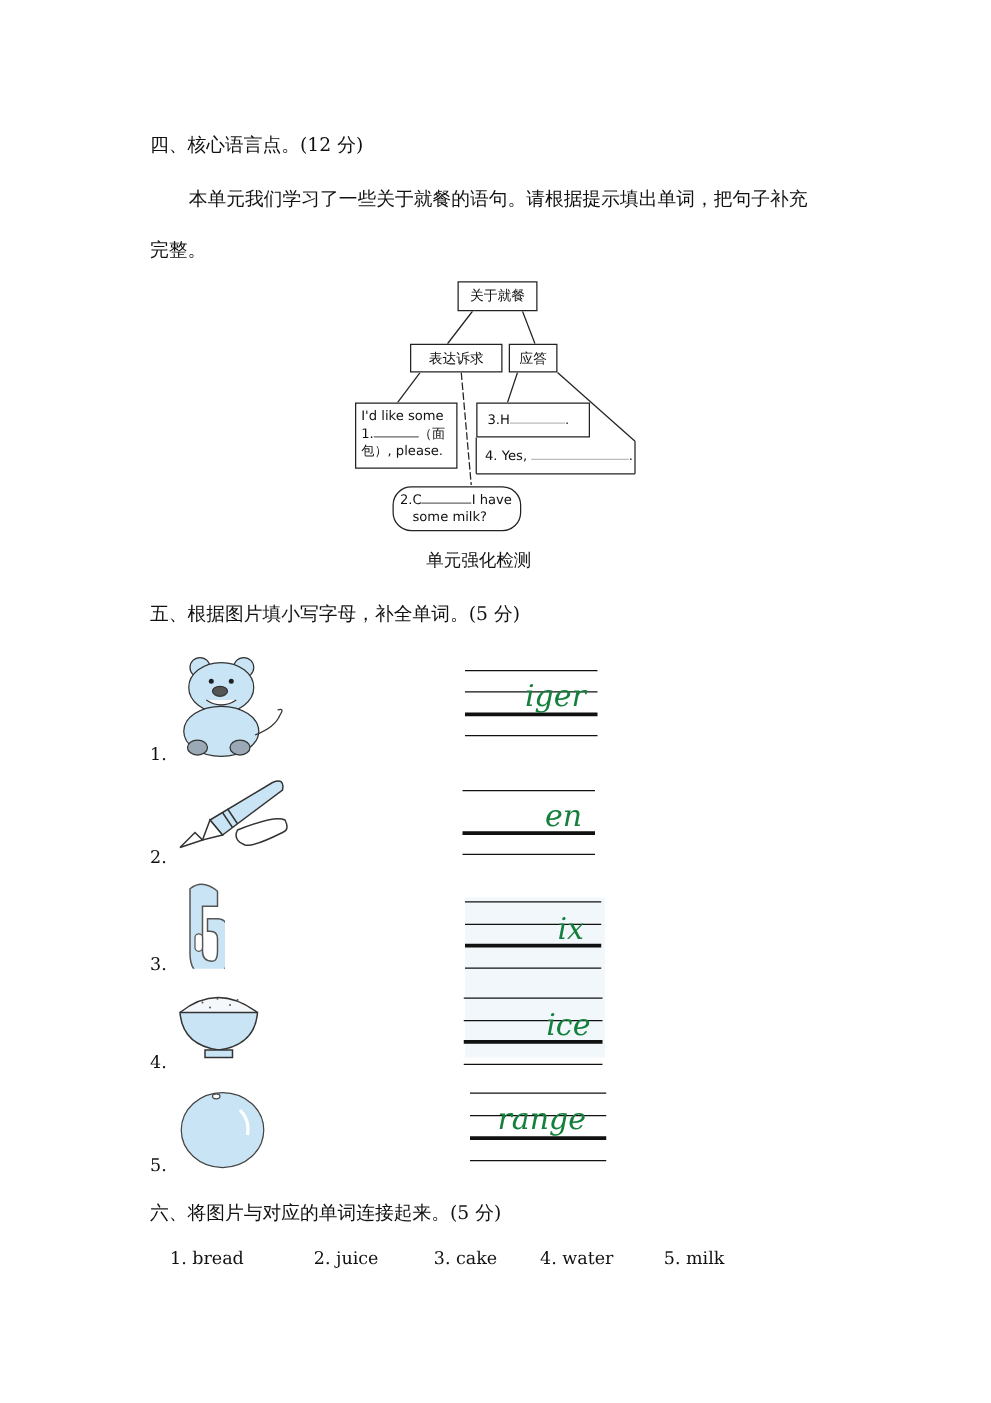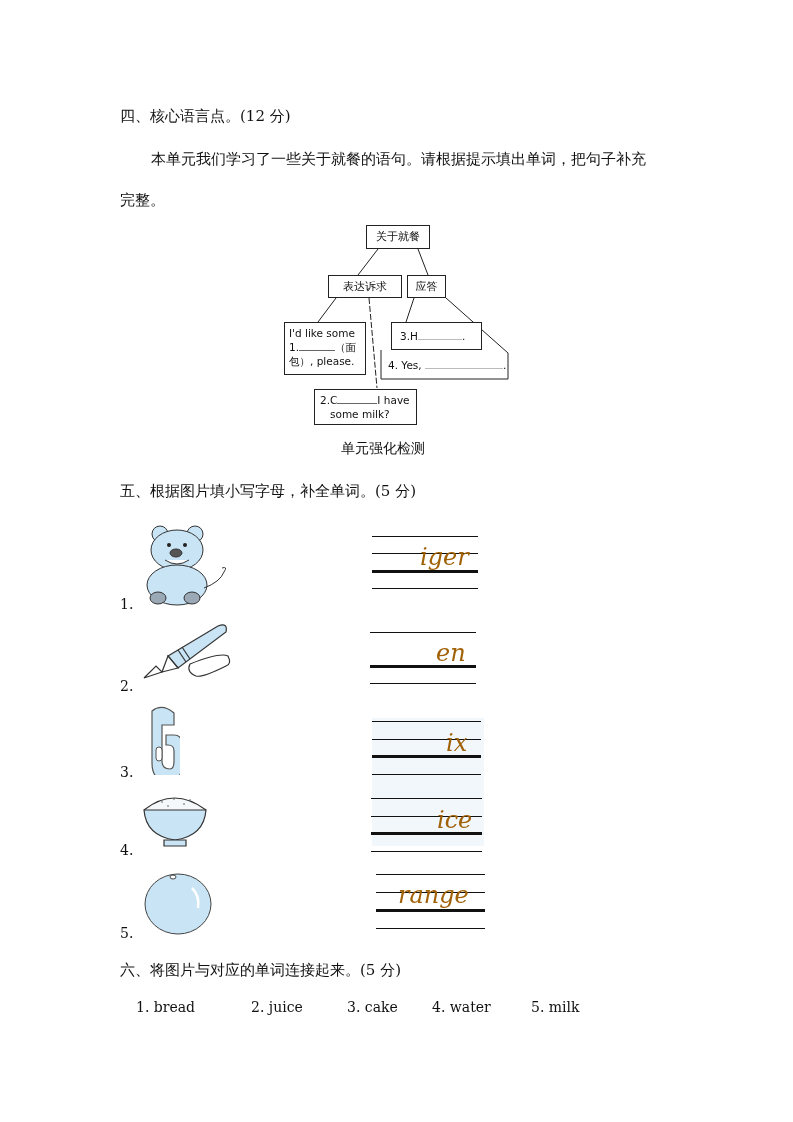--- a/index.html
+++ b/index.html
@@ -9,21 +9,21 @@
   .heading { font-size:15px; white-space:nowrap; }
   .para { font-size:15px; white-space:nowrap; }
   .title-center { font-size:14px; white-space:nowrap; font-family:"DejaVu Sans", sans-serif; }
   .dbox { position:absolute; border:1px solid #222; background:#fff; font-family:"DejaVu Sans", sans-serif;
           font-size:10.5px; line-height:14px; color:#111; box-sizing:border-box; }
   .dbox.cn { font-family:"DejaVu Serif", serif; font-size:11px; text-align:center; }
   .blank { display:inline-block; border-bottom:1px solid #666; vertical-align:baseline; }
   svg.lines { position:absolute; left:0; top:0; }
   .hl { position:absolute; background:#111; height:1px; }
   .hl.thick { height:3px; }
-  .cursive { position:absolute; font-family:"DejaVu Serif", serif; font-style:italic; font-size:24px; color:#a16207; white-space:nowrap; }
+  .cursive { position:absolute; font-family:"DejaVu Serif", serif; font-style:italic; font-size:24px; color:#15803d; white-space:nowrap; }
   .num { position:absolute; font-size:14px; }
   .pic { position:absolute; }
   .word { position:absolute; font-size:14px; white-space:nowrap; }
   .watermark { position:absolute; background:#dbe9f3; opacity:0.55; }
 </style>
 </head>
 <body>
 
 <div class="abs heading" style="left:120px; top:107px;">四、核心语言点。(12 分)</div>
 <div class="abs para" style="left:151px; top:150px;">本单元我们学习了一些关于就餐的语句。请根据提示填出单词，把句子补充</div>
@@ -53,26 +53,26 @@
   <div class="dbox cn" style="left:407px; top:275px; width:39px; height:23px; line-height:21px;">
     <span>应答</span>
   </div>
 
   <div class="dbox" style="left:284px; top:322px; width:82px; height:53px; padding:3px 0 0 4px;">
     <div>I'd like some</div>
     <div><span>1.</span><span class="blank" style="width:36px;"></span><span>（面</span></div>
     <div>包）, please.</div>
   </div>
 
-  <div class="dbox" style="left:314px; top:389px; width:103px; height:36px; padding:3px 0 0 5px;">
+  <div class="dbox" style="left:314px; top:389px; width:103px; height:36px; padding:3px 0 0 5px;border-radius:15px;">
     <div><span>2.C</span><span class="blank" style="width:40px;"></span><span>I have</span></div>
     <div style="padding-left:10px;">some milk?</div>
   </div>
 
-  <div class="dbox" style="left:391px; top:322px; width:91px; height:28px; padding:6px 0 0 8px;">
+  <div class="dbox" style="left:381px; top:322px; width:91px; height:28px; padding:6px 0 0 8px;">
     <span>3.H</span><span class="blank" style="width:44px; border-color:#bbb;"></span><span>.</span>
   </div>
 
   <div class="abs" style="left:388px; top:359px; font-family:'DejaVu Sans', sans-serif; font-size:10.5px;">
     <span>4. Yes,</span>
     <span class="blank" style="width:78px; border-color:#bbb;"></span><span>.</span>
   </div>
 </div>
 
 <div class="abs title-center" style="left:341px; top:440px;">单元强化检测</div>

